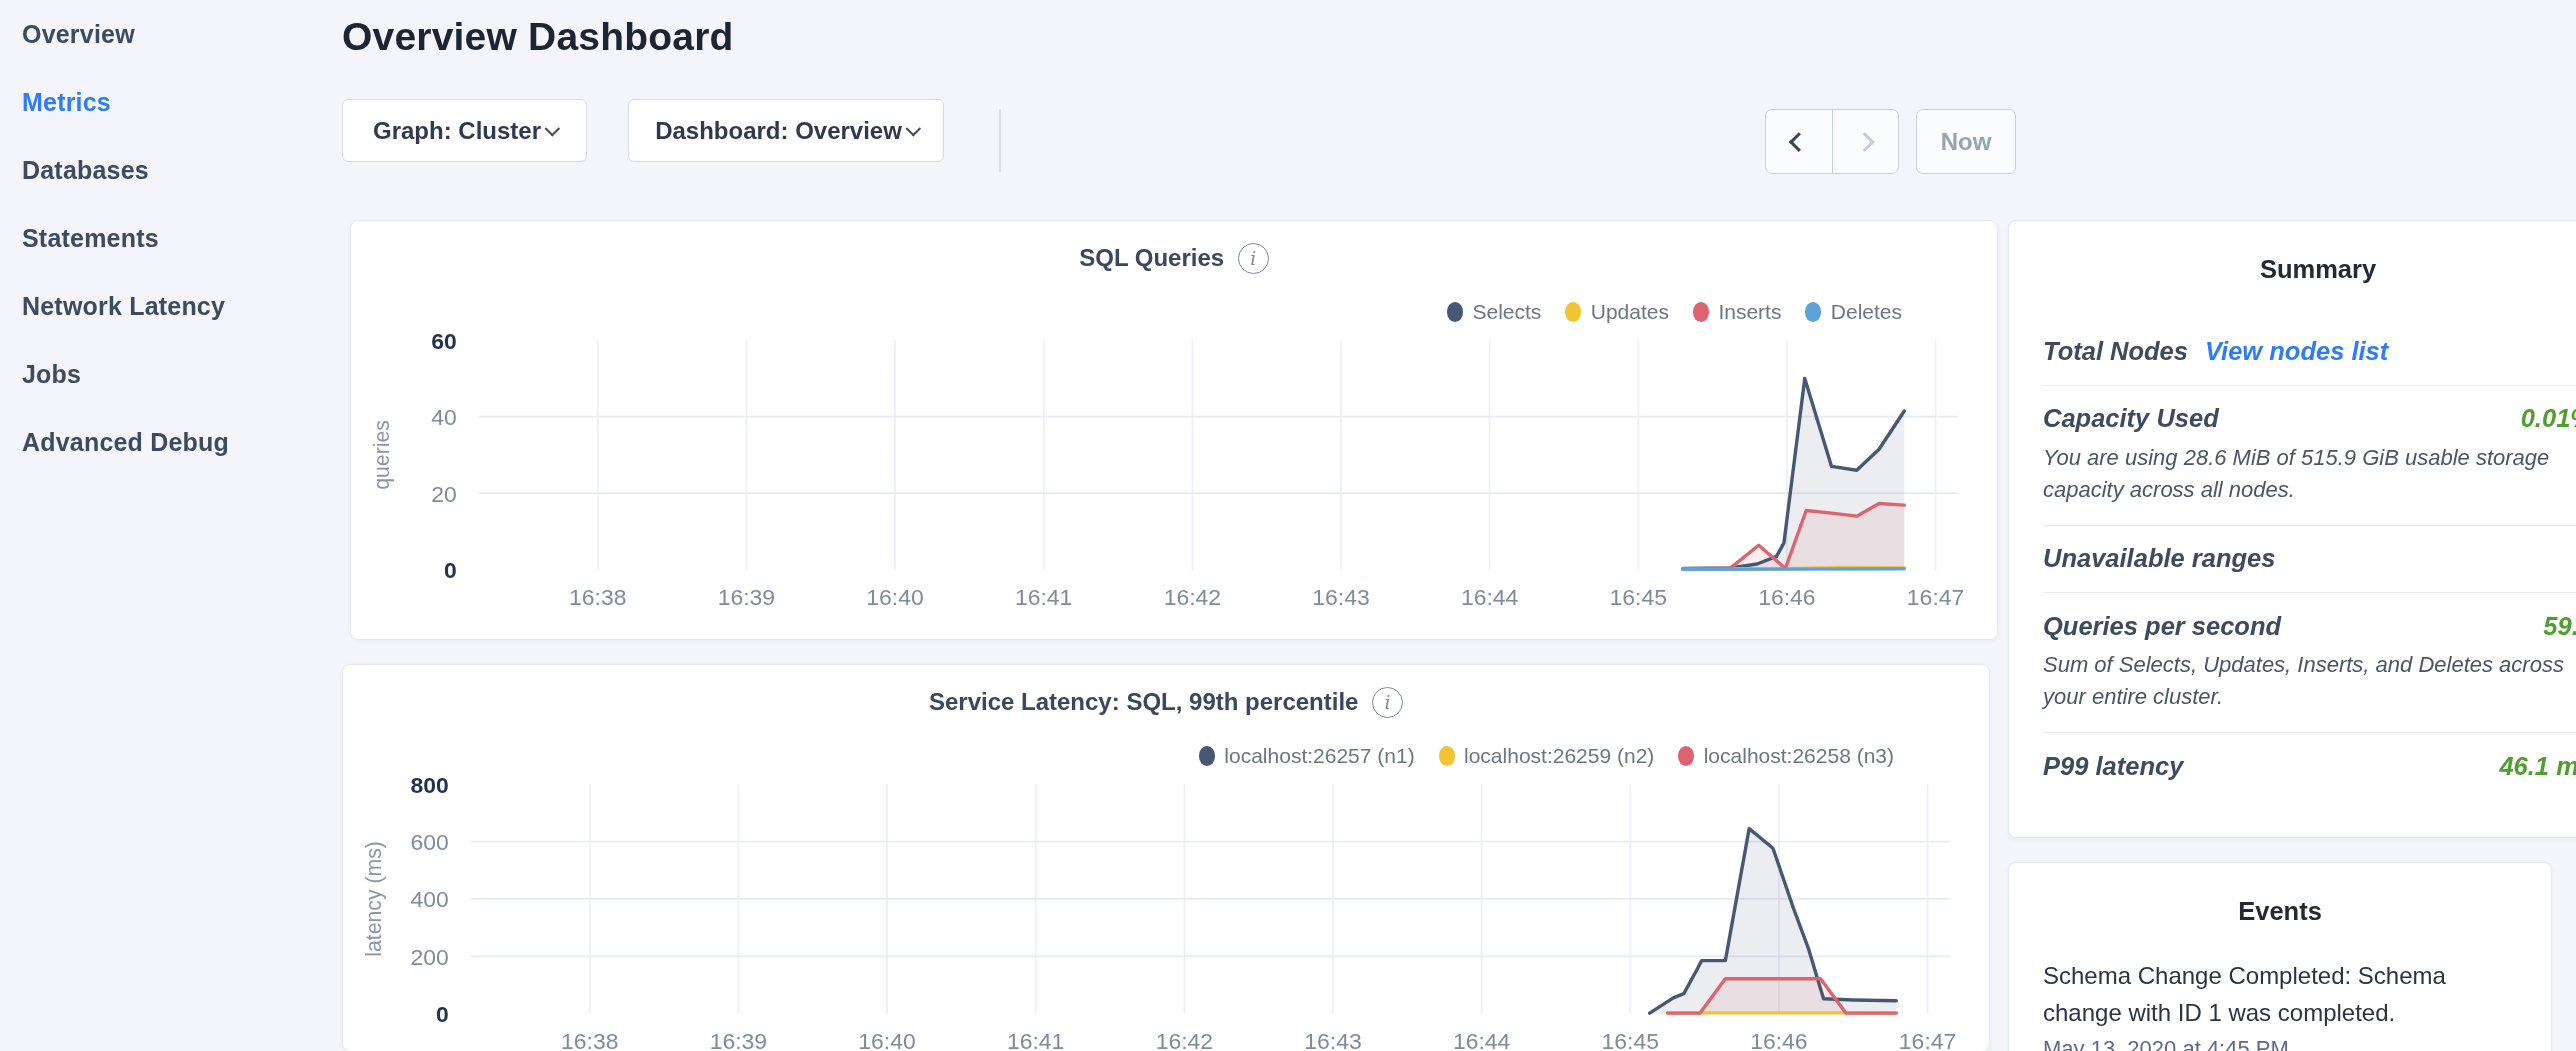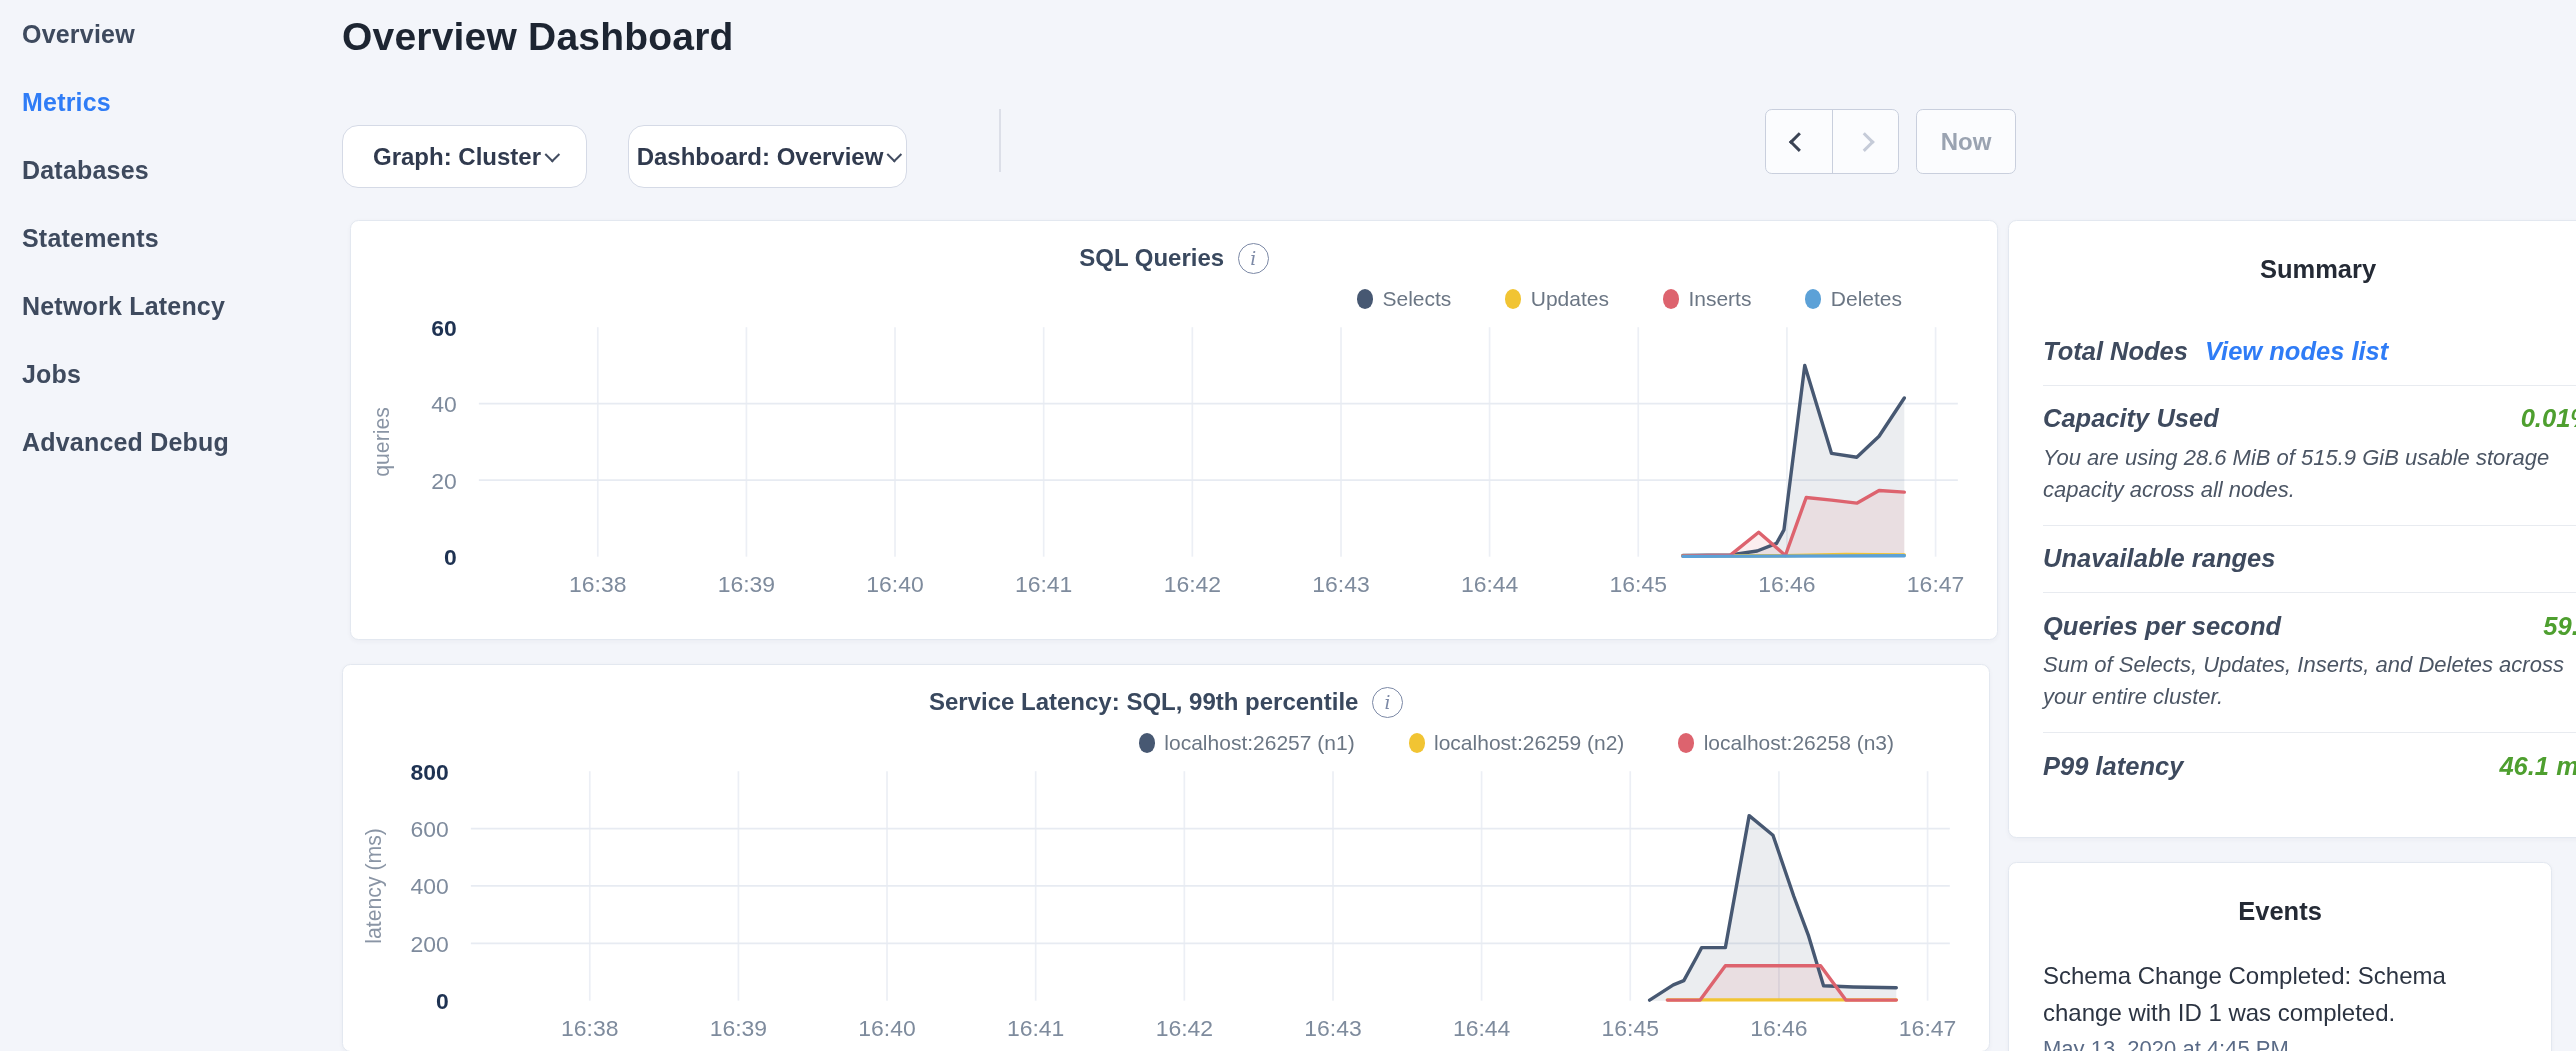--- a/index.html
+++ b/index.html
@@ -15,22 +15,22 @@
     font-size:25px; font-weight:600; color:#3e4a5e; letter-spacing:0.2px; cursor:pointer;
   }
   .nav-item.active { color:#2f7cf6; }
   
   .page-title {
     position:absolute; left:342px; top:15.3px; font-size:39px; font-weight:700;
     color:#1d2532; letter-spacing:0.2px;
   }
   
   .dd {
-    position:absolute; top:125px; height:63px; background:#ffffff;
-    border:0.9px solid #d5dae6; border-radius:16px; display:flex; align-items:center;
+    position:absolute; top:99px; height:63px; background:#ffffff;
+    border:0.9px solid #d5dae6; border-radius:6px; display:flex; align-items:center;
     justify-content:center; gap:4px; cursor:pointer;
   }
   .dd-label { font-size:24px; font-weight:700; color:#303a4e; }
   .chev { width:11px; height:11px; border-right:2.6px solid #434d61; border-bottom:2.6px solid #434d61;
           transform:rotate(45deg) translateY(-2.6px); }
   .toolbar-divider { position:absolute; left:999px; top:109px; width:1.7px; height:63px; background:#dcdfe8; }
   .timebox {
     position:absolute; left:1027px; top:109px; width:718px; height:65px; background:#ffffff;
     border:0.9px solid #ccd2e0; border-radius:6px; display:flex; align-items:center; padding:0 31px 0 12px; cursor:pointer;
   }
@@ -59,21 +59,21 @@
   }
   .chart-card1 { left:350px; top:220px; width:1648px; height:420px; padding-top:20.4px; }
   .chart-card2 { left:342px; top:664px; width:1648px; height:388px; padding-top:20.4px; }
   .c-title-row { display:flex; align-items:center; justify-content:center; gap:13.6px; height:34px; }
   .c-title { font-size:24px; font-weight:700; color:#39485e; }
   .info-icon {
     width:31px; height:31px; border:1.7px solid #7c89a6; border-radius:50%; color:#7c89a6;
     display:flex; align-items:center; justify-content:center; font-size:18.7px; font-style:italic;
     font-family:"DejaVu Serif", serif; cursor:pointer;
   }
-  .legend { display:flex; justify-content:flex-end; align-items:center; gap:54px; padding-right:95px; margin-top:10px; height:27px; }
+  .legend { display:flex; justify-content:flex-end; align-items:center; gap:24px; padding-right:95px; margin-top:23px; height:27px; }
   .leg-entry { display:flex; align-items:center; gap:9.4px; }
   .leg-dot { width:16px; height:19.6px; border-radius:50%; }
   .leg-label { font-size:21px; color:#6b7684; }
   .chart-svg { display:block; width:1648px; height:289px; margin-top:5.1px; }
   .gv { stroke:#eceff5; stroke-width:2; }
   .gh { stroke:#e7ebf2; stroke-width:2; }
   .xt { fill:#7e8b9d; font-size:27px; text-anchor:middle; }
   .yt { fill:#7e8b9d; font-size:27px; text-anchor:end; }
   .yt.b { fill:#1e3252; font-weight:700; }
   .yl { fill:#8a95a5; font-size:25px; text-anchor:middle; }
@@ -107,21 +107,21 @@
     <div class="nav-item">Jobs</div>
     <div class="nav-item">Advanced Debug</div>
   </nav>
 
   <h1 class="page-title">Overview Dashboard</h1>
 
   <div class="dd" style="left:342px; width:245px;">
     <span class="dd-label">Graph: Cluster</span>
     <span class="chev"></span>
   </div>
-  <div class="dd" style="left:628px; width:279px;">
+  <div class="dd" style="left:628px; width:316px;">
     <span class="dd-label">Dashboard: Overview</span>
     <span class="chev"></span>
   </div>
   <div class="toolbar-divider"></div>
 
   <div class="arrow-group">
     <div class="arrow-btn">
       <span class="chev-left"></span>
     </div>
     <div class="arrow-btn">

